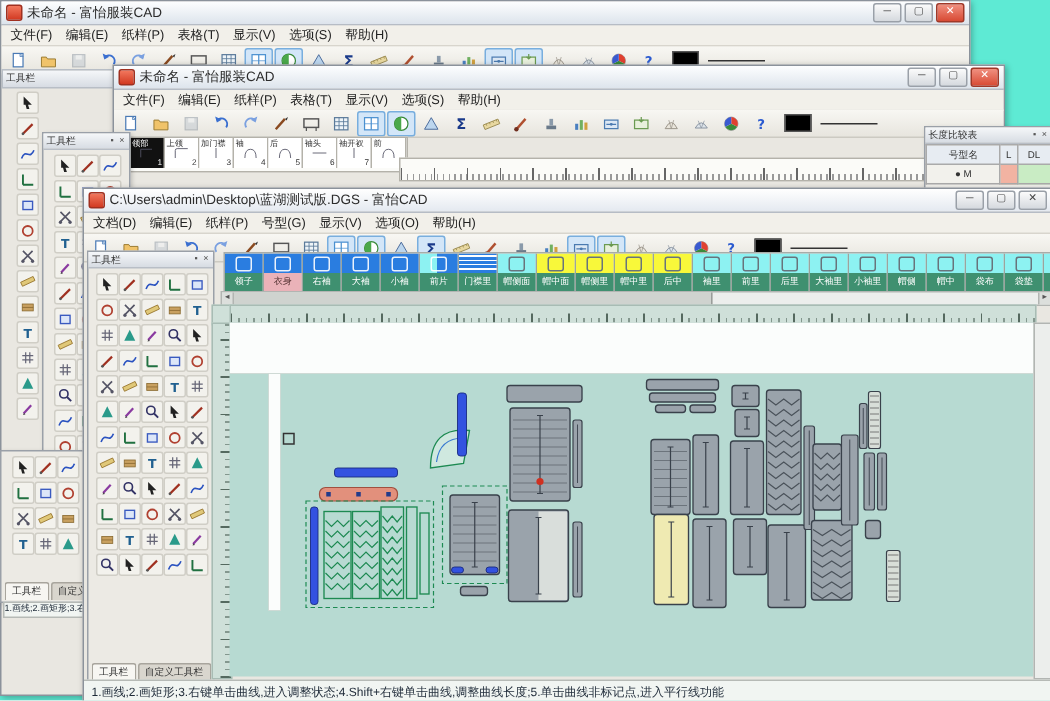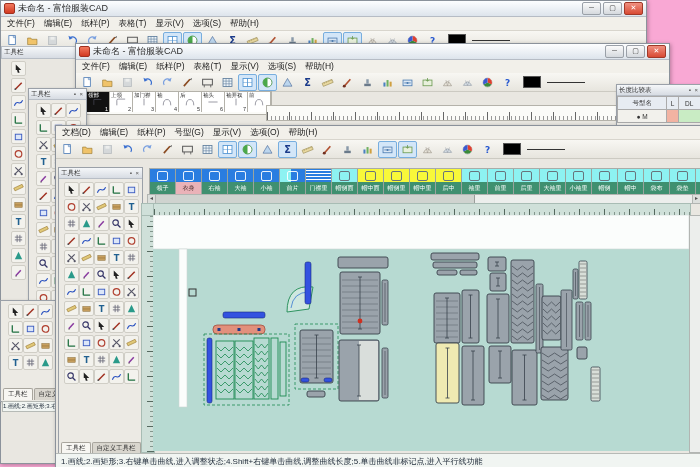--- a/index.html
+++ b/index.html
@@ -1,17 +1,17 @@
 <!DOCTYPE html>
 <html><head>
 <meta charset="utf-8">
 <style>
   html,body{margin:0;padding:0;background:#fafafa;}
   #screen{position:relative;width:700px;height:467px;overflow:hidden;
-    font-family:"Liberation Sans","DejaVu Sans",sans-serif;background:#f9a8d4;}
+    font-family:"Liberation Sans","DejaVu Sans",sans-serif;background:#5eead4;}
   .win{position:absolute;background:#e9e7e1;border:1px solid #8b929b;box-shadow:1px 1px 4px rgba(0,0,0,.28);}
   .tb{height:15px;background:linear-gradient(#fdfeff,#dde4ec);border-bottom:1px solid #b6bcc5;display:flex;align-items:center;padding:0 3px;gap:3px;}
   .appicon{width:9px;height:9px;background:linear-gradient(#f2785e,#d23a22);border-radius:2px;flex:none;border:1px solid #a03020;}
   .ttl{font-size:9px;color:#2c2c2c;white-space:nowrap;overflow:hidden;}
   .wbtns{margin-left:auto;display:flex;gap:2px;}
   .wb{width:17px;height:11px;font-size:7px;line-height:10px;text-align:center;background:linear-gradient(#fbfbfb,#d5d9de);border:1px solid #9aa0a8;border-radius:2px;color:#444;}
   .wb.red{background:linear-gradient(#f09080,#d84a34);color:#fff;border-color:#a03828;}
   .menubar{height:13px;display:flex;gap:9px;padding:0 6px;font-size:8.5px;color:#222;align-items:center;background:#f2f0ea;border-bottom:1px solid #d8d5cd;}
   .menubar span{white-space:nowrap;}
   .toolbar{display:flex;align-items:center;gap:1px;padding:1px 2px;background:linear-gradient(#f8f7f3,#e7e5de);border-bottom:1px solid #cccac2;height:16px;}
@@ -893,20 +893,29 @@
         </div>
       </div>
     <div class="ptabs" id="tabs3">
         <div class="ptab on">工具栏</div>
         <div class="ptab">自定义工具栏</div>
       </div>
     <div class="ministatus">1.画线;2.画矩形;3.右键单击曲线,进入调整状态;4.Shift+右键单击曲线,调整曲线长度;5.单击曲线非标记点,进入平行线功能</div>
   </div>
 
   <div class="win" id="winF" style="left:55px;top:125px;width:645px;height:342px;z-index:6;">
+    <div class="tb" style="background:linear-gradient(#ffffff,#e4e9f0);">
+      <div class="appicon"></div>
+      <div class="ttl">C:\Users\admin\Desktop\蓝湖测试版.DGS - 富怡CAD</div>
+      <div class="wbtns">
+        <div class="wb">─</div>
+        <div class="wb">▢</div>
+        <div class="wb">✕</div>
+      </div>
+    </div>
     <div class="menubar" id="menuF">
         <span>文档(D)</span>
         <span>编辑(E)</span>
         <span>纸样(P)</span>
         <span>号型(G)</span>
         <span>显示(V)</span>
         <span>选项(O)</span>
         <span>帮助(H)</span>
       </div>
     <div class="toolbar" id="tbarF">

